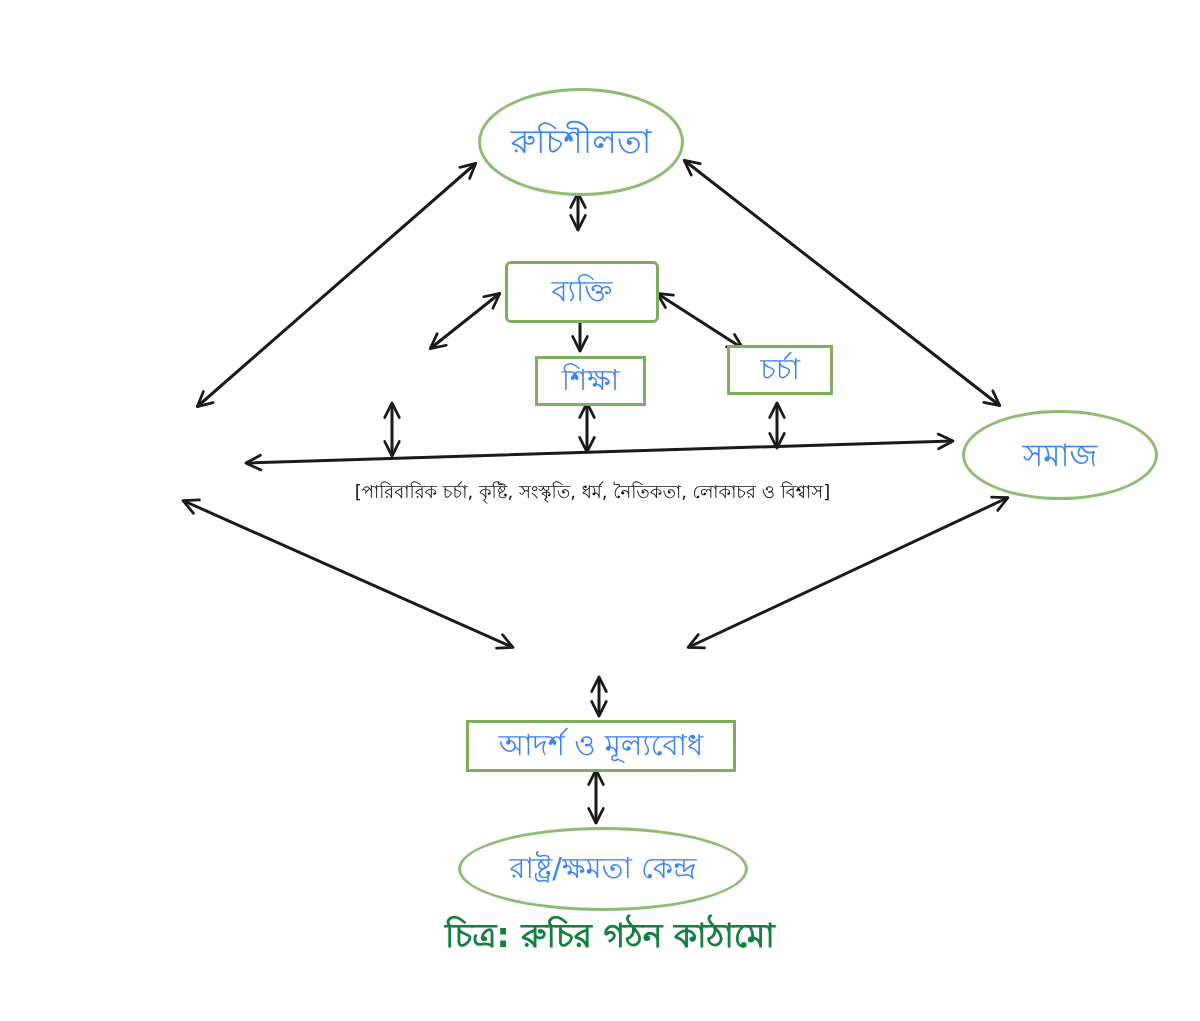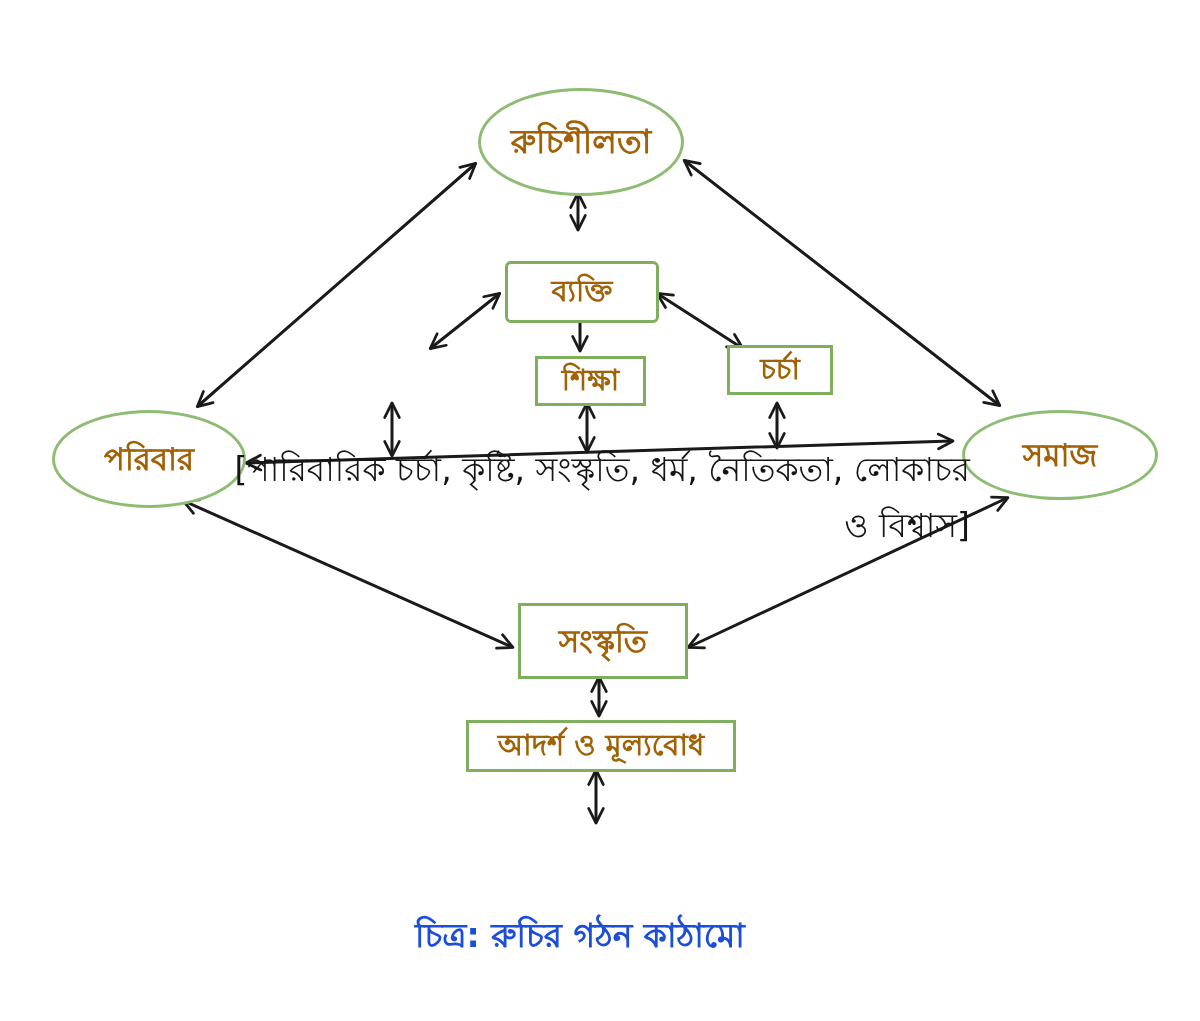--- a/index.html
+++ b/index.html
@@ -10,23 +10,22 @@
     font-family:"DejaVu Sans","Liberation Sans",sans-serif;
     color:#141414;
     overflow:hidden;
   }
   #arrows{position:absolute;left:0;top:0;width:1200px;height:1021px;}
   .node{
     position:absolute;
     display:flex;align-items:center;justify-content:center;
     text-align:right;
     background:#ffffff;
-    color:#a16207;
+    color:#3b82f6;
     line-height:1.1;
-    font-weight:bold;
   }
   .ellipse{
     border:3px solid #8fbc74;
     border-radius:50%;
     font-size:31px;
   }
   .rect{
     border:3px solid #7fae5c;
     font-size:29px;
   }
@@ -35,27 +34,27 @@
   .node-person{left:505px;top:232px;width:148px;height:56px;}
   .node-profession{left:340px;top:356px;width:105px;height:44px;}
   .node-education{left:535px;top:356px;width:105px;height:44px;}
   .node-practice{left:727px;top:345px;width:100px;height:44px;}
   .node-family{left:52px;top:410px;width:188px;height:92px;}
   .node-society{left:962px;top:410px;width:190px;height:84px;}
   .node-culture{left:518px;top:603px;width:164px;height:70px;font-size:31px;}
   .node-ideals{left:466px;top:720px;width:264px;height:46px;font-size:29px;}
   .node-state{left:458px;top:827px;width:284px;height:78px;font-size:29px;}
   .annotation{
-    position:absolute;left:215px;top:444px;width:755px;
-    text-align:right;font-size:33px;color:#141414;
+    position:absolute;left:215px;top:478px;width:755px;
+    text-align:center;font-size:18px;color:#141414;
     background:transparent;
   }
   .caption{
     position:absolute;left:415px;top:910px;width:390px;
-    text-align:left;font-size:33px;font-weight:600;color:#1d4ed8;
+    text-align:center;font-size:33px;font-weight:600;color:#15803d;
   }
 </style>
 </head>
 <body>
 
 <div id="canvas">
 
   <svg id="arrows" viewBox="0 0 1200 1021" xmlns="http://www.w3.org/2000/svg" aria-hidden="true">
     <defs>
       <marker id="chev" viewBox="0 0 20 20" refX="16" refY="10" markerWidth="21" markerHeight="21" markerUnits="userSpaceOnUse" orient="auto-start-reverse">
@@ -90,26 +89,25 @@
 
   <div class="node ellipse node-tastefulness">রুচিশীলতা</div>
 
   <div class="node rect rounded node-person">ব্যক্তি</div>
 
 
   <div class="node rect node-education">শিক্ষা</div>
 
   <div class="node rect node-practice">চর্চা</div>
 
-  <div class="node ellipse node-family">পরিবার</div>
 
   <div class="node ellipse node-society">সমাজ</div>
 
-  <div class="node rect node-culture">সংস্কৃতি</div>
 
   <div class="node rect node-ideals">আদর্শ ও মূল্যবোধ</div>
 
+  <div class="node ellipse node-state">রাষ্ট্র/ক্ষমতা কেন্দ্র</div>
 
   <div class="annotation">[পারিবারিক চর্চা, কৃষ্টি, সংস্কৃতি, ধর্ম, নৈতিকতা, লোকাচর ও বিশ্বাস]</div>
 
   <div class="caption">চিত্র: রুচির গঠন কাঠামো</div>
 
 </div>
 
 </body></html>

